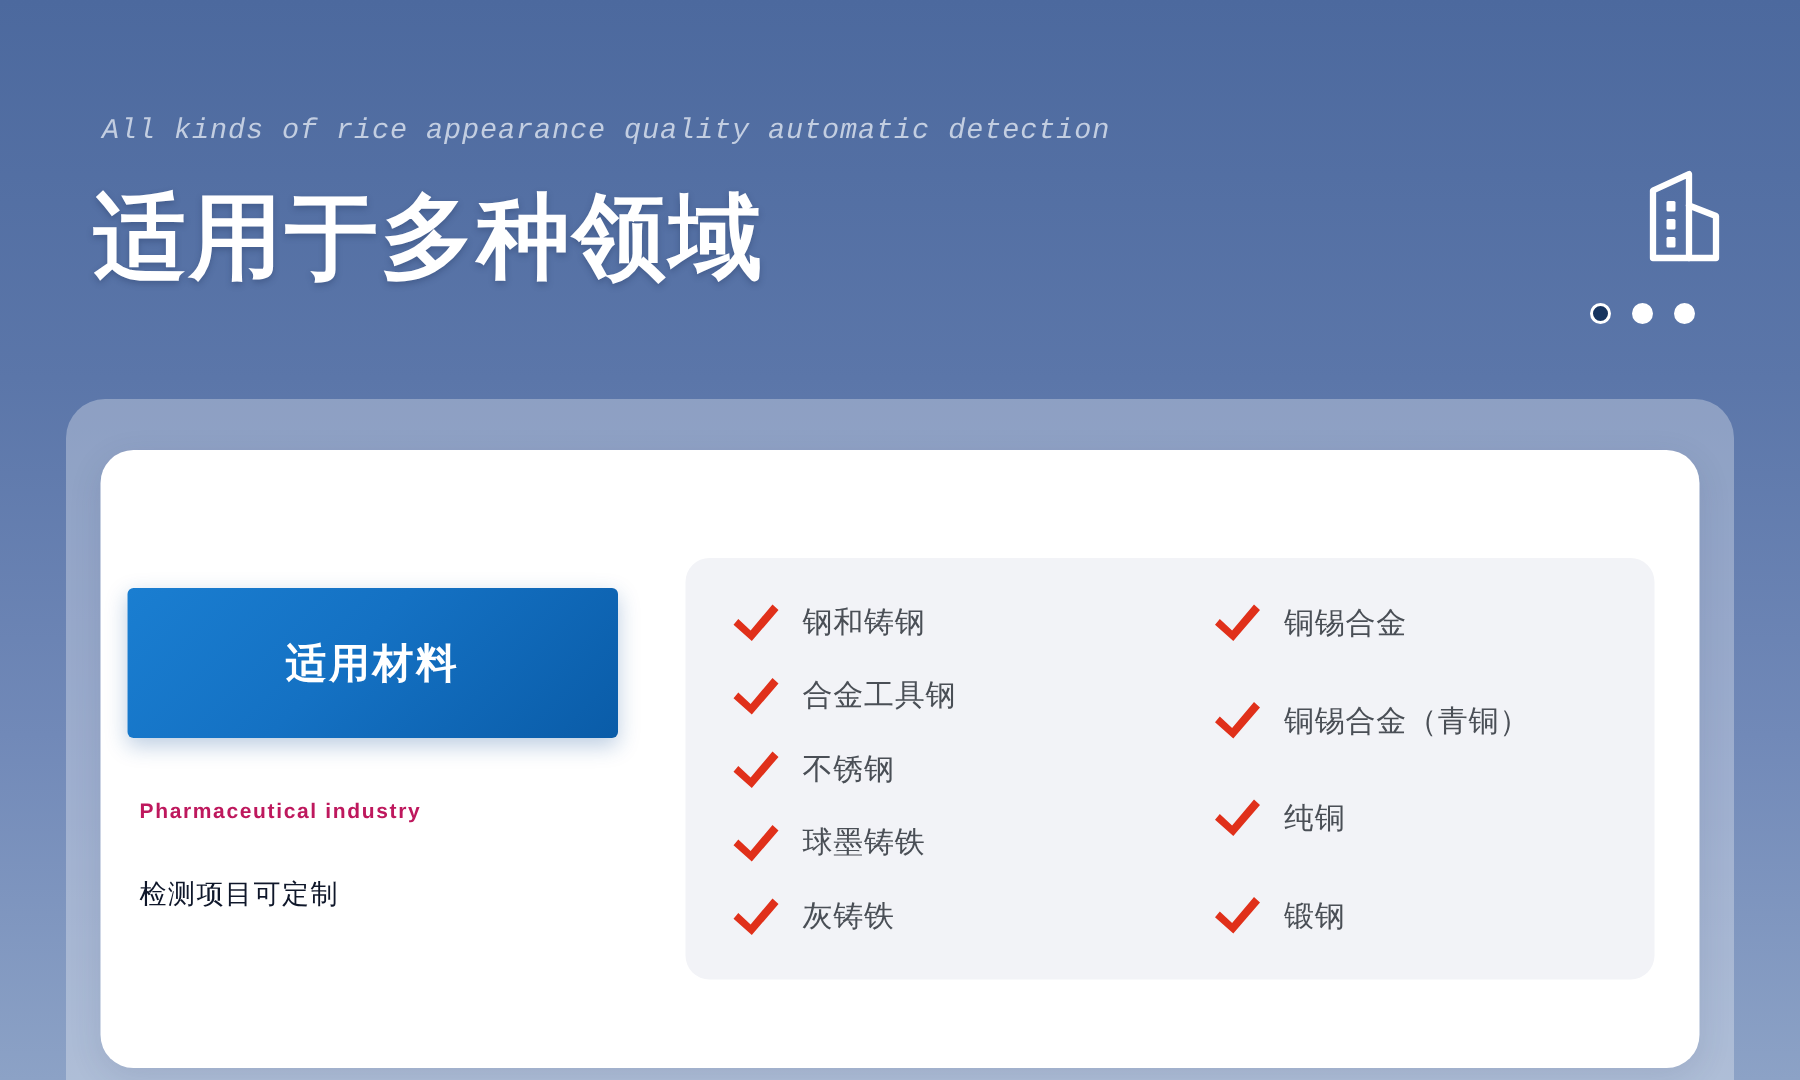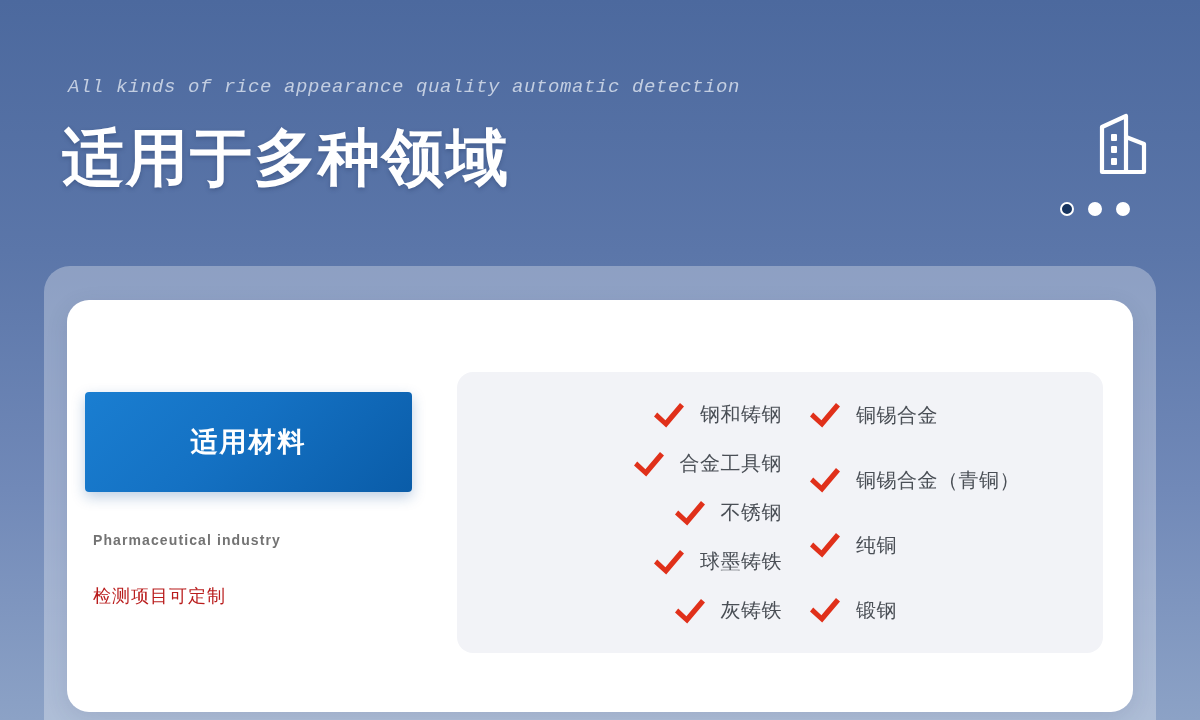--- a/index.html
+++ b/index.html
@@ -123,27 +123,27 @@
     align-items: center;
     justify-content: center;
     padding: 0;
   }
   .label-en {
     margin-top: 40px;
     margin-left: 8px;
     font-size: 14px;
     font-weight: bold;
     letter-spacing: 1.1px;
-    color: #737373;
+    color: #be185d;
   }
   .label-cn {
     margin-top: 36px;
     margin-left: 8px;
     font-size: 18px;
-    color: #b91c1c;
+    color: #0f172a;
     letter-spacing: 1px;
   }
 
   
   .checklist-panel {
     position: absolute;
     left: 390px;
     top: 72px;
     width: 646px;
     height: 281px;
@@ -152,21 +152,21 @@
     display: flex;
     box-sizing: border-box;
     padding: 18px 0 18px 0;
   }
   .check-col {
     flex: 1;
     display: flex;
     flex-direction: column;
     justify-content: space-between;
   }
-  .check-col.col-a { padding-left: 30px; align-items: flex-end; }
+  .check-col.col-a { padding-left: 30px; }
   .check-col.col-b { padding-left: 26px; }
   .check-item {
     display: flex;
     align-items: center;
     height: 50px;
   }
   .check-icon {
     width: 34px;
     height: 30px;
     flex: 0 0 34px;

